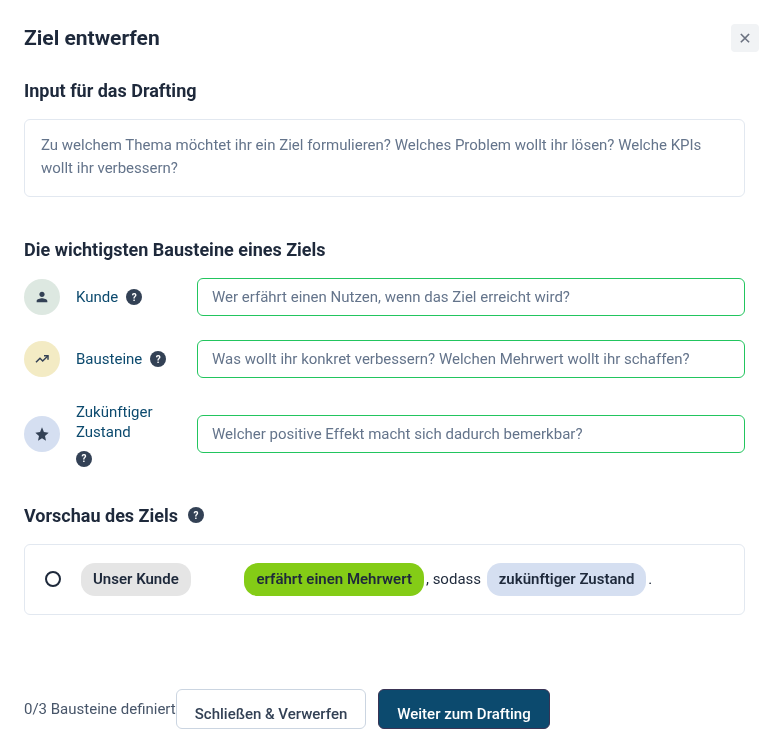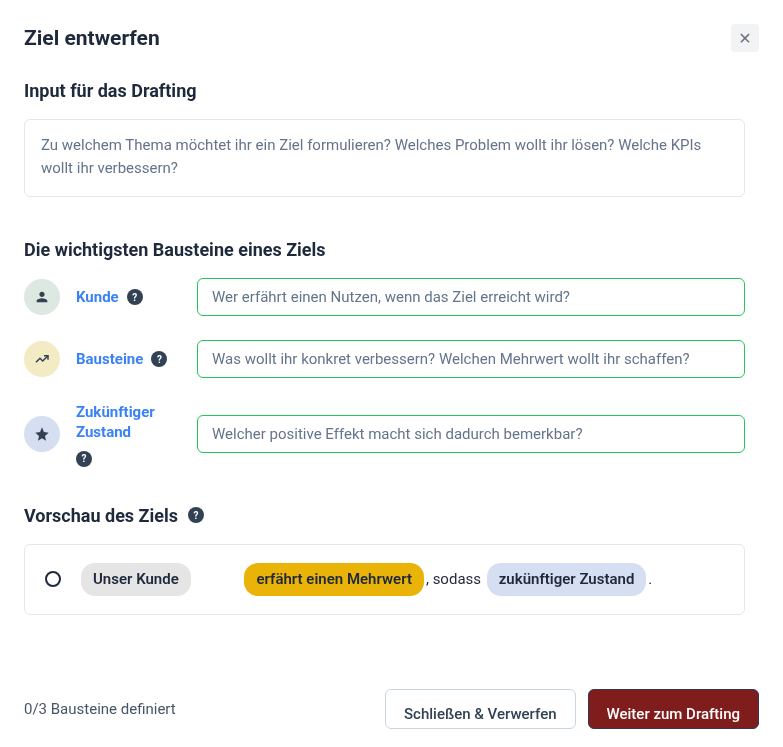--- a/index.html
+++ b/index.html
@@ -121,22 +121,22 @@
       flex-shrink: 0;
       display: flex;
       align-items: center;
       gap: 8px;
     }
     .block-label-wrap.multiline {
       flex-wrap: wrap;
     }
     .block-label {
       font-size: 15px;
-      font-weight: 700;
-      color: #3b82f6;
+      font-weight: 400;
+      color: #0c4a6e;
       line-height: 1.35;
     }
     .help-icon {
       width: 16px;
       height: 16px;
       border-radius: 50%;
       background: #334155;
       color: #fff;
       font-size: 10px;
       font-weight: 700;
@@ -184,29 +184,29 @@
       display: inline-block;
       padding: 4px 12px;
       border-radius: 14px;
       font-weight: 600;
       margin: 0 2px;
     }
     .chip.kunde {
       background: #e5e5e5;
     }
     .chip.mehrwert {
-      background: #eab308;
+      background: #84cc16;
       margin-left: 48px;
     }
     .chip.zustand {
       background: #d5dff1;
     }
     .footer {
       display: flex;
-      justify-content: space-between;
+      justify-content: flex-start;
       align-items: center;
       padding: 18px 0;
       margin-top: auto;
     }
     .counter-text {
       font-size: 15px;
       color: #475569;
     }
     .footer-buttons {
       display: flex;
@@ -220,21 +220,21 @@
       font-weight: 500;
       cursor: pointer;
       font-family: inherit;
     }
     .btn-secondary {
       background: #fff;
       border: 1px solid #cbd5e1;
       color: #334155;
     }
     .btn-primary {
-      background: #7f1d1d;
+      background: #0c4a6e;
       border: 1px solid #3a3455;
       color: #fff;
     }
     .icon-svg {
       width: 16px;
       height: 16px;
     }
   </style>
 </head>
 <body>

